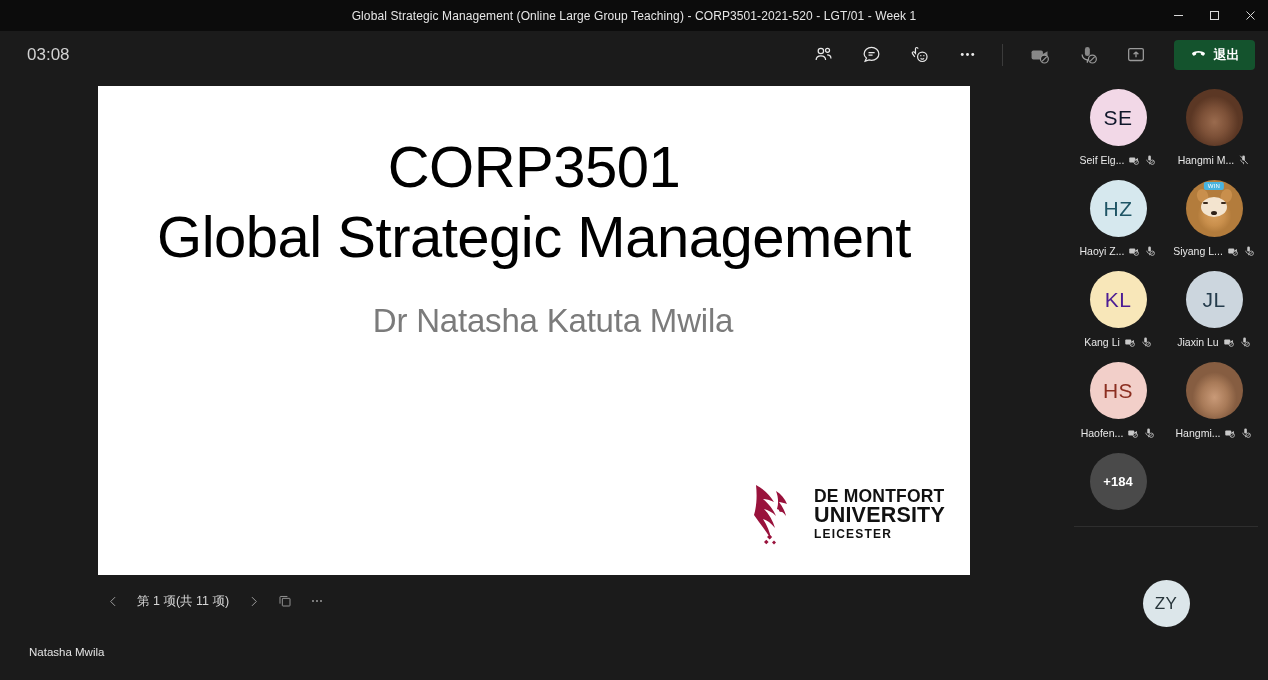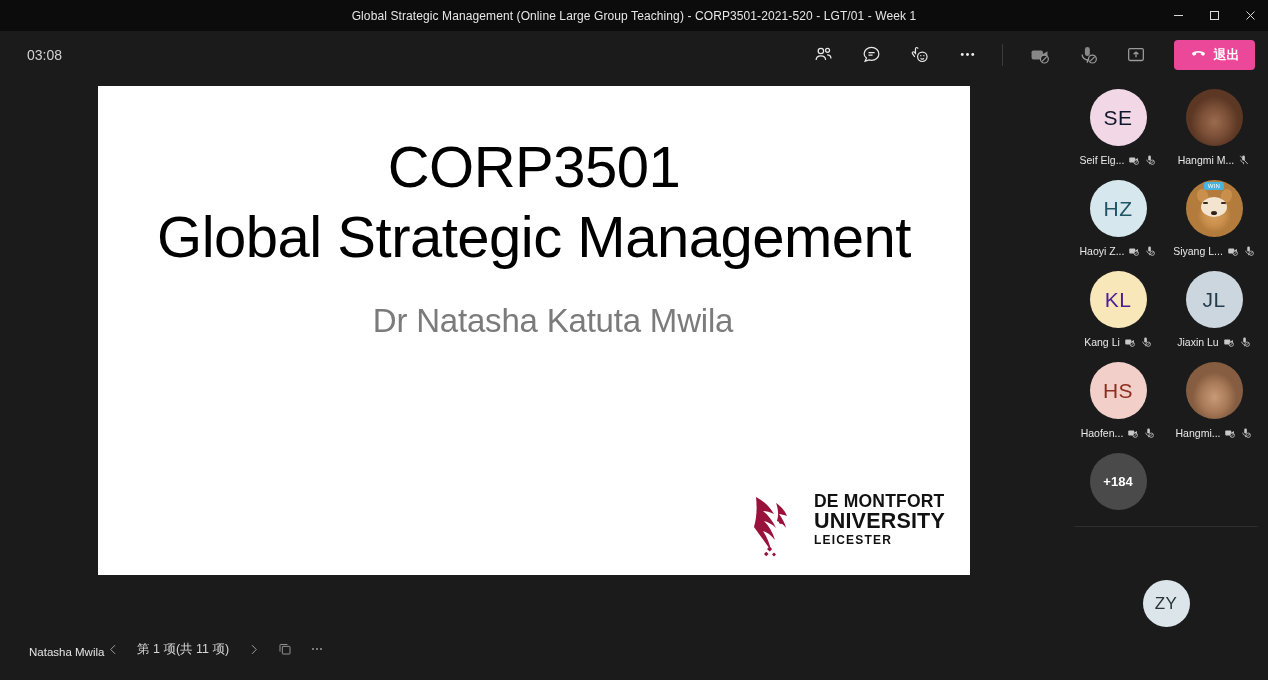--- a/index.html
+++ b/index.html
@@ -39,33 +39,33 @@
   .winbtn svg { display: block; }
 
   
   .actionbar {
     height: 47px; flex: 0 0 47px;
     background: #1b1b1b;
     display: flex; align-items: center;
     padding: 0 13px 0 27px;
     position: relative;
   }
-  .timer { font-size: 14px; color: #d2d2d2; }
+  .timer { font-size: 17px; color: #d2d2d2; }
   .ctr-group { margin-left: auto; display: flex; align-items: center; }
   .ctrl {
     width: 38px; height: 34px;
     display: flex; align-items: center; justify-content: center;
     color: #e9e9e9; border-radius: 4px;
     margin: 0 5px;
   }
   .ctrl.dim { color: #9a9a9a; }
   .vsep { width: 1px; height: 22px; background: #3b3b3b; margin: 0 13px 0 11px; }
   .leave-btn {
     height: 30px; min-width: 81px;
-    background: #ec4899; border-radius: 4px;
+    background: #14532d; border-radius: 4px;
     display: flex; align-items: center; justify-content: center;
     gap: 7px; padding: 0 13px; margin-left: 14px;
     color: #fff; font-size: 13px; font-weight: 600;
   }
 
   
   .body { flex: 1; display: flex; min-height: 0; }
 
   
   .stage {
@@ -95,36 +95,36 @@
     font-size: 33px; color: #7b7b7b; font-weight: 400;
     letter-spacing: -.2px;
     margin-left: 38px;
   }
   .slide-sub {
     position: absolute; left: 0; right: 0; top: 282px;
     text-align: center;
     font-size: 21px; color: #111; font-weight: 500;
   }
   .logo {
-    position: absolute; right: 25px; bottom: 16px;
-    display: flex; gap: 20px;
+    position: absolute; right: 25px; bottom: 28px;
+    display: flex; align-items: center; gap: 20px;
   }
   .logo-mark { width: 44px; height: 66px; }
   .logo-text {
     font-family: "Liberation Sans Narrow", "Liberation Sans", sans-serif;
     color: #111; line-height: 1.02;
     font-weight: 700; letter-spacing: .2px;
   }
   .logo-l1 { font-size: 17.5px; }
   .logo-l2 { font-size: 21.5px; }
   .logo-l3 { font-size: 12px; letter-spacing: 1.2px; margin-top: 1px; }
 
   .slide-nav {
     position: absolute; left: 98px; top: 508px;
-    height: 30px; display: flex; align-items: center; gap: 2px; margin-top: 48px;
+    height: 30px; display: flex; align-items: center; gap: 2px;
   }
   .nav-ic {
     width: 30px; height: 30px; border-radius: 4px;
     display: flex; align-items: center; justify-content: center;
     color: #9b9b9b;
   }
   .nav-count {
     font-size: 12.5px; color: #d6d6d6;
     padding: 0 7px; white-space: nowrap;
   }

